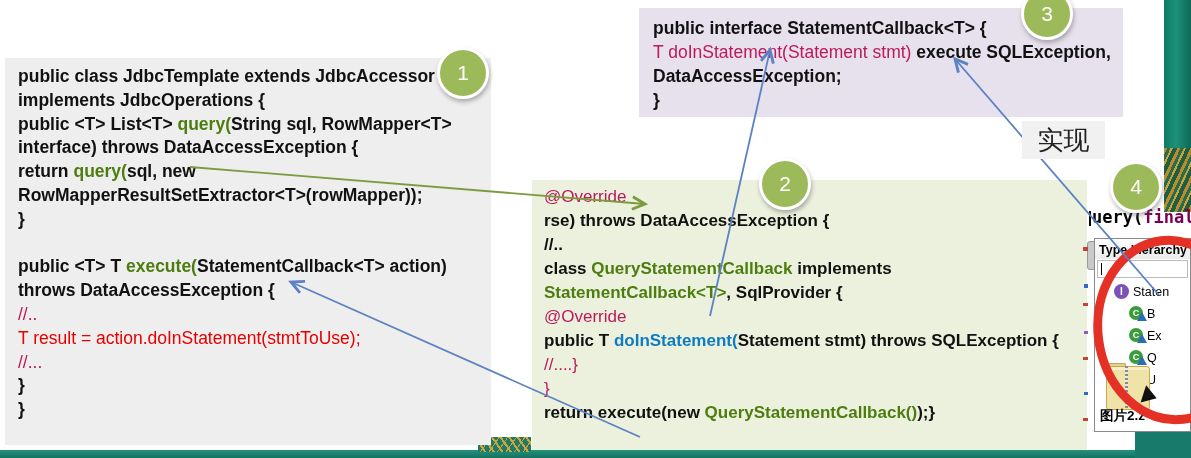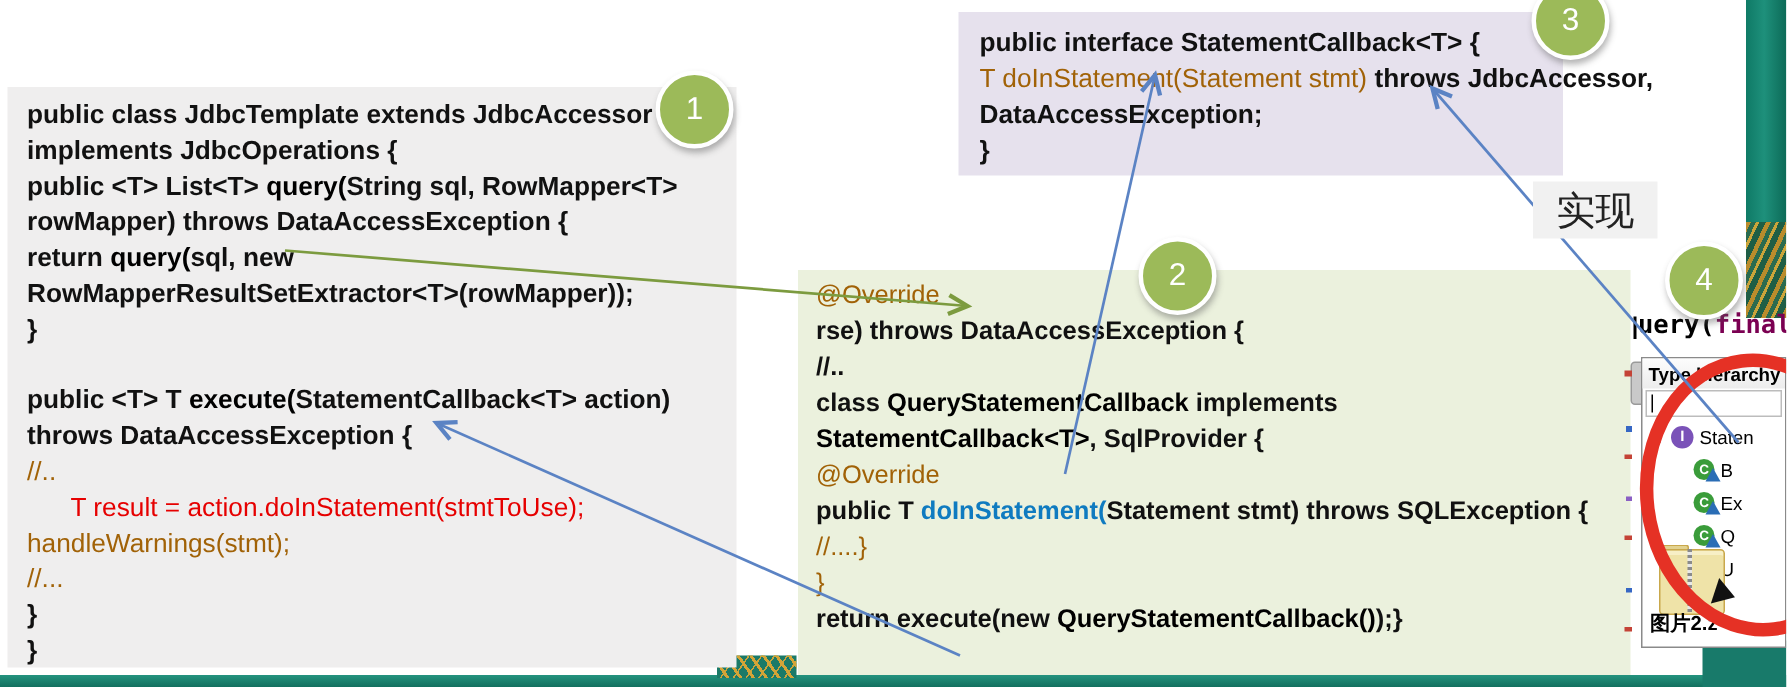--- a/index.html
+++ b/index.html
@@ -6,26 +6,26 @@
   .stage{position:relative;width:1191px;height:458px;background:#ffffff;overflow:hidden;
          font-family:"Liberation Sans",sans-serif;}
 
   
   .code-block{position:absolute;box-sizing:border-box;z-index:1;}
   .code-line{white-space:nowrap;}
   .block1{left:5px;top:58px;width:486px;height:387px;background:#efeeee;
           padding:7px 0 0 13px;font-size:17.5px;line-height:23.8px;color:#111;}
   .block2{left:532px;top:180px;width:555px;height:270px;background:#ebf1dd;
           padding:5px 0 0 12px;font-size:17px;line-height:24px;color:#111;}
-  .block3{left:639px;top:8px;width:403px;height:109px;background:#e6e1ed;
+  .block3{left:639px;top:8px;width:484px;height:109px;background:#e6e1ed;
           padding:8px 0 0 14px;font-size:17.5px;line-height:24px;color:#111;}
   .s-b{font-weight:700;color:#111;}
-  .s-n{font-weight:400;color:#a16207;}
-  .s-r{font-weight:700;color:#000000;}
-  .s-rn{font-weight:400;color:#e60000;margin-left:29px;}
+  .s-n{font-weight:400;color:#be185d;}
+  .s-r{font-weight:700;color:#4d7c0f;}
+  .s-rn{font-weight:400;color:#e60000;}
   .s-bl{font-weight:700;color:#0f7bc0;text-align:right;}
 
   
   .badge{position:absolute;width:46px;height:46px;border-radius:50%;background:#9cba59;
          border:3px solid #fff;box-shadow:1px 3px 4px rgba(90,90,90,.45);color:#fff;
          font-size:21px;display:flex;align-items:center;justify-content:center;z-index:6;}
   .badge1{left:437px;top:47px;}
   .badge2{left:759px;top:158px;}
   .badge3{left:1021px;top:-12px;}
   .badge4{left:1110px;top:161px;}
@@ -106,38 +106,37 @@
   <div class="deco deco-right-bar"></div>
   <div class="deco deco-right-texture"></div>
   <div class="deco deco-bottom-bar"></div>
   <div class="deco deco-bottom-right"></div>
   <div class="deco deco-mid-texture"></div>
 
   <div class="code-block block1">
       <div class="code-line"><span class="s-b">public class JdbcTemplate extends JdbcAccessor</span></div>
       <div class="code-line"><span class="s-b">implements JdbcOperations {</span></div>
       <div class="code-line"><span class="s-b">public &lt;T&gt; List&lt;T&gt; </span><span class="s-r">query(</span><span class="s-b">String sql, RowMapper&lt;T&gt;</span></div>
-      <div class="code-line"><span class="s-b">rowMapper) throws DataAccessException {</span></div>
+      <div class="code-line"><span class="s-b">interface) throws DataAccessException {</span></div>
       <div class="code-line"><span class="s-b">return </span><span class="s-r">query(</span><span class="s-b">sql, new</span></div>
       <div class="code-line"><span class="s-b">RowMapperResultSetExtractor&lt;T&gt;(rowMapper));</span></div>
       <div class="code-line"><span class="s-b">}</span></div>
       <div class="code-line">&nbsp;</div>
       <div class="code-line"><span class="s-b">public &lt;T&gt; T </span><span class="s-r">execute(</span><span class="s-b">StatementCallback&lt;T&gt; action)</span></div>
       <div class="code-line"><span class="s-b">throws DataAccessException {</span></div>
       <div class="code-line"><span class="s-n">//..</span></div>
       <div class="code-line"><span class="s-rn">T result = action.doInStatement(stmtToUse);</span></div>
-      <div class="code-line"><span class="s-n">handleWarnings(stmt);</span></div>
       <div class="code-line"><span class="s-n">//...</span></div>
       <div class="code-line"><span class="s-b">}</span></div>
       <div class="code-line"><span class="s-b">}</span></div>
     </div>
 
   <div class="code-block block3">
       <div class="code-line"><span class="s-b">public interface StatementCallback&lt;T&gt; {</span></div>
-      <div class="code-line"><span class="s-n">T doInStatement(Statement stmt) </span><span class="s-b">throws JdbcAccessor,</span></div>
+      <div class="code-line"><span class="s-n">T doInStatement(Statement stmt) </span><span class="s-b">execute SQLException,</span></div>
       <div class="code-line"><span class="s-b">DataAccessException;</span></div>
       <div class="code-line"><span class="s-b">}</span></div>
     </div>
 
   <div class="code-block block2">
       <div class="code-line"><span class="s-n">@Override</span></div>
       <div class="code-line"><span class="s-b">rse) throws DataAccessException {</span></div>
       <div class="code-line"><span class="s-b">//..</span></div>
       <div class="code-line"><span class="s-b">class </span><span class="s-r">QueryStatementCallback</span><span class="s-b"> implements</span></div>
       <div class="code-line"><span class="s-r">StatementCallback&lt;T&gt;</span><span class="s-b">, SqlProvider {</span></div>

